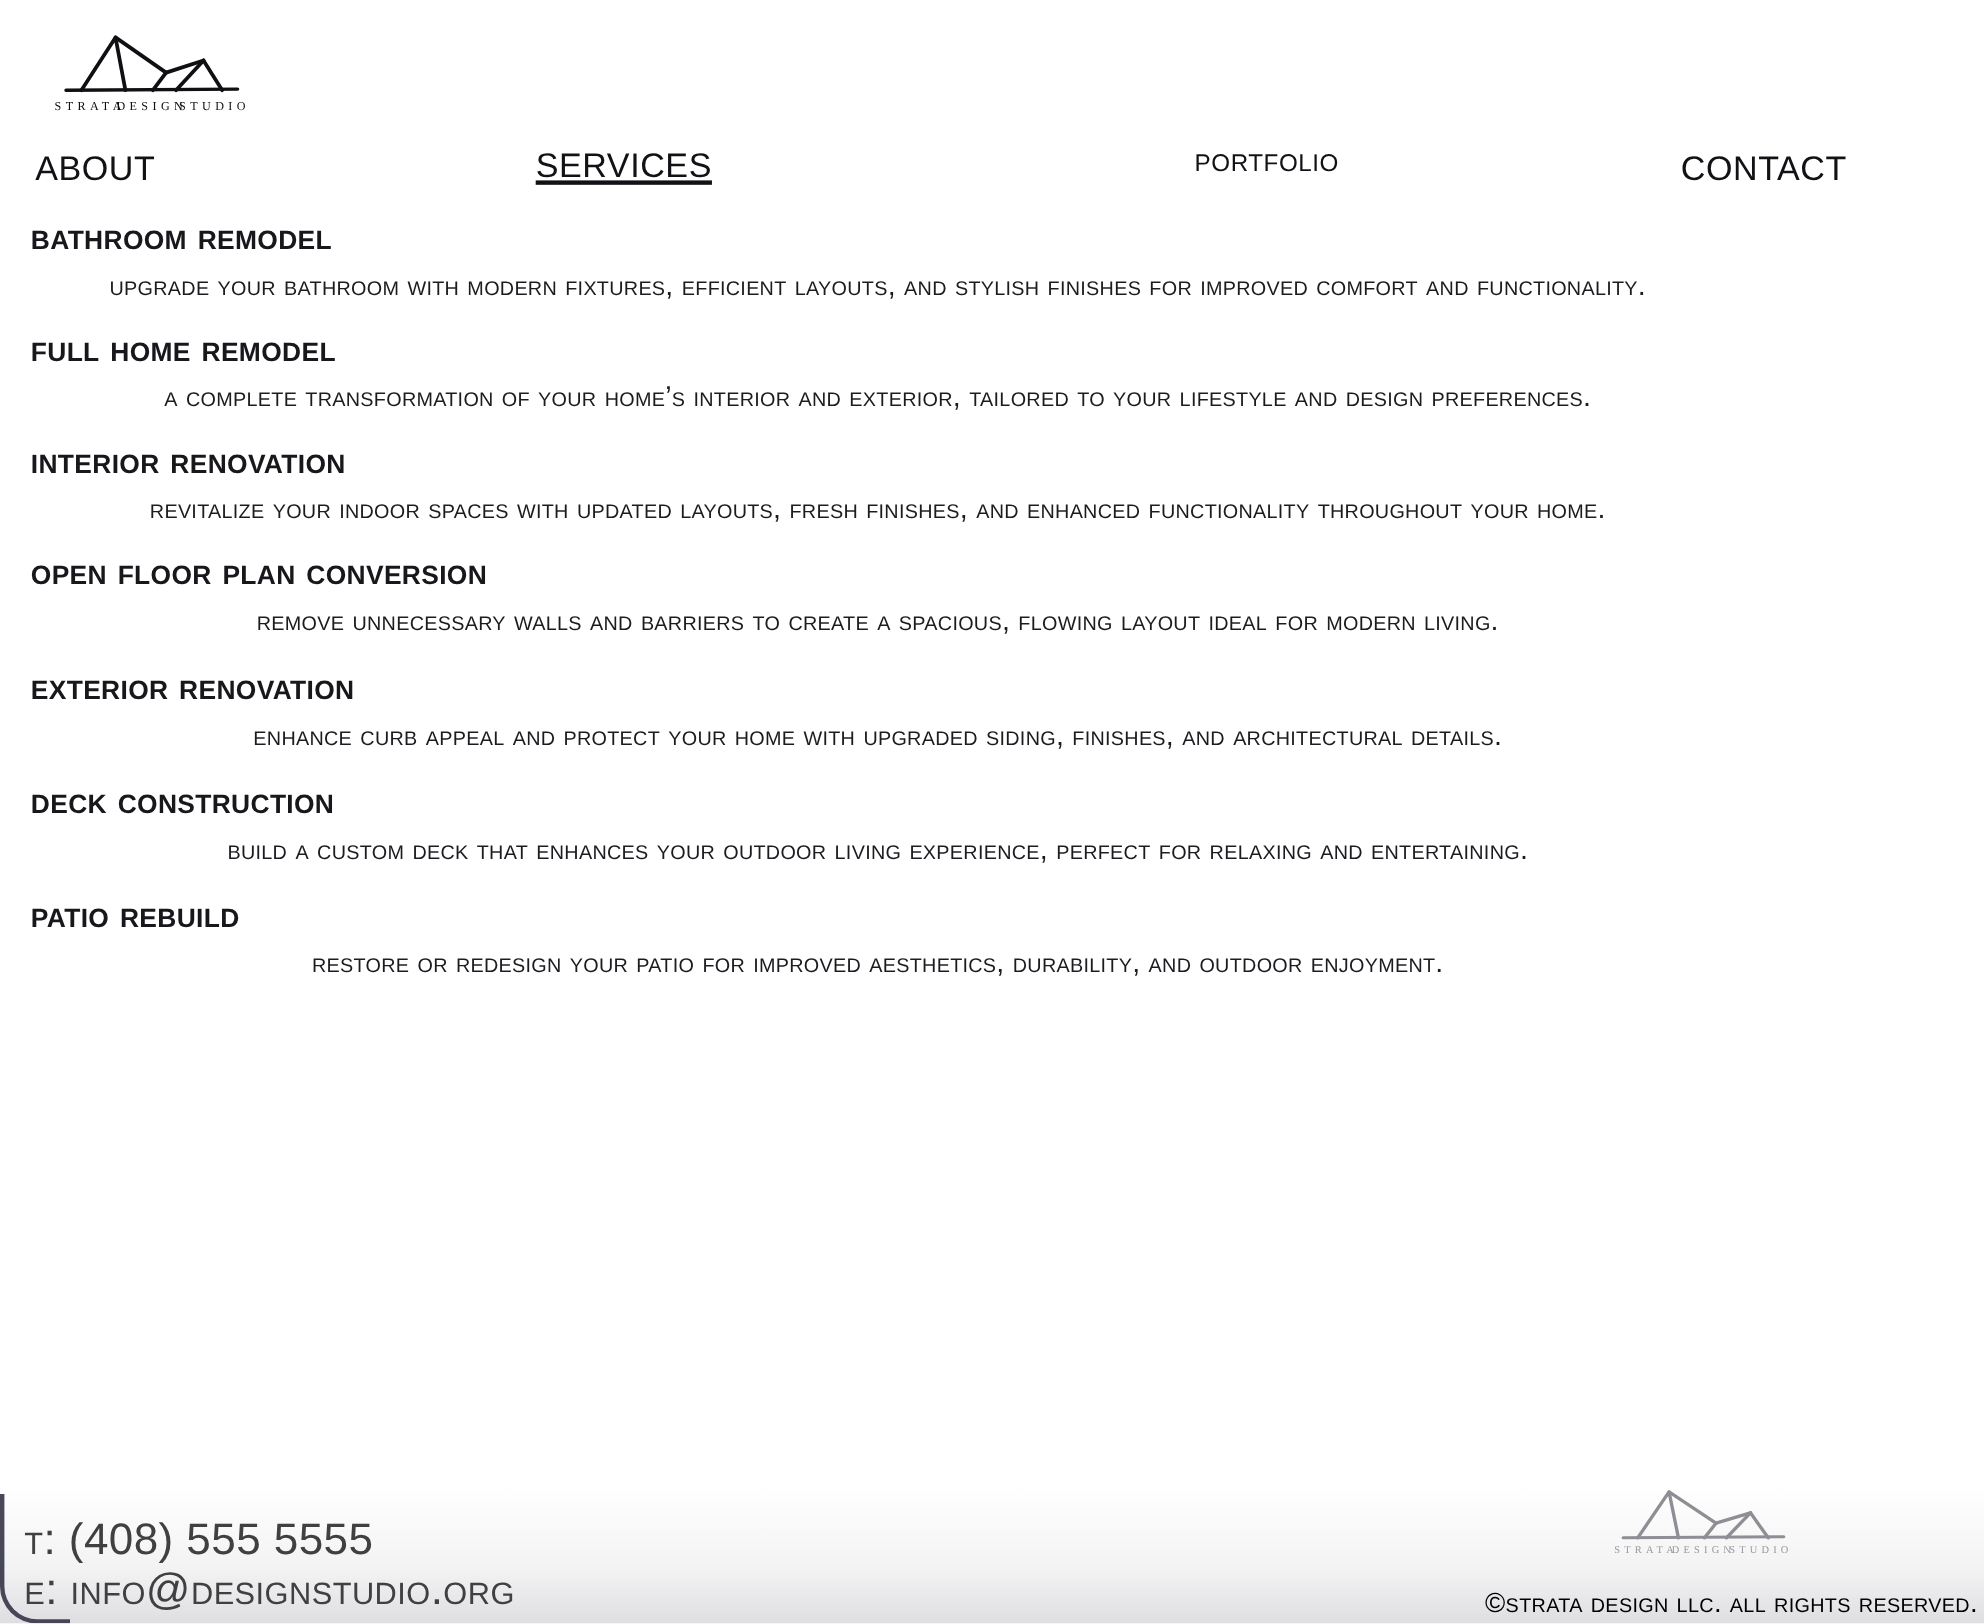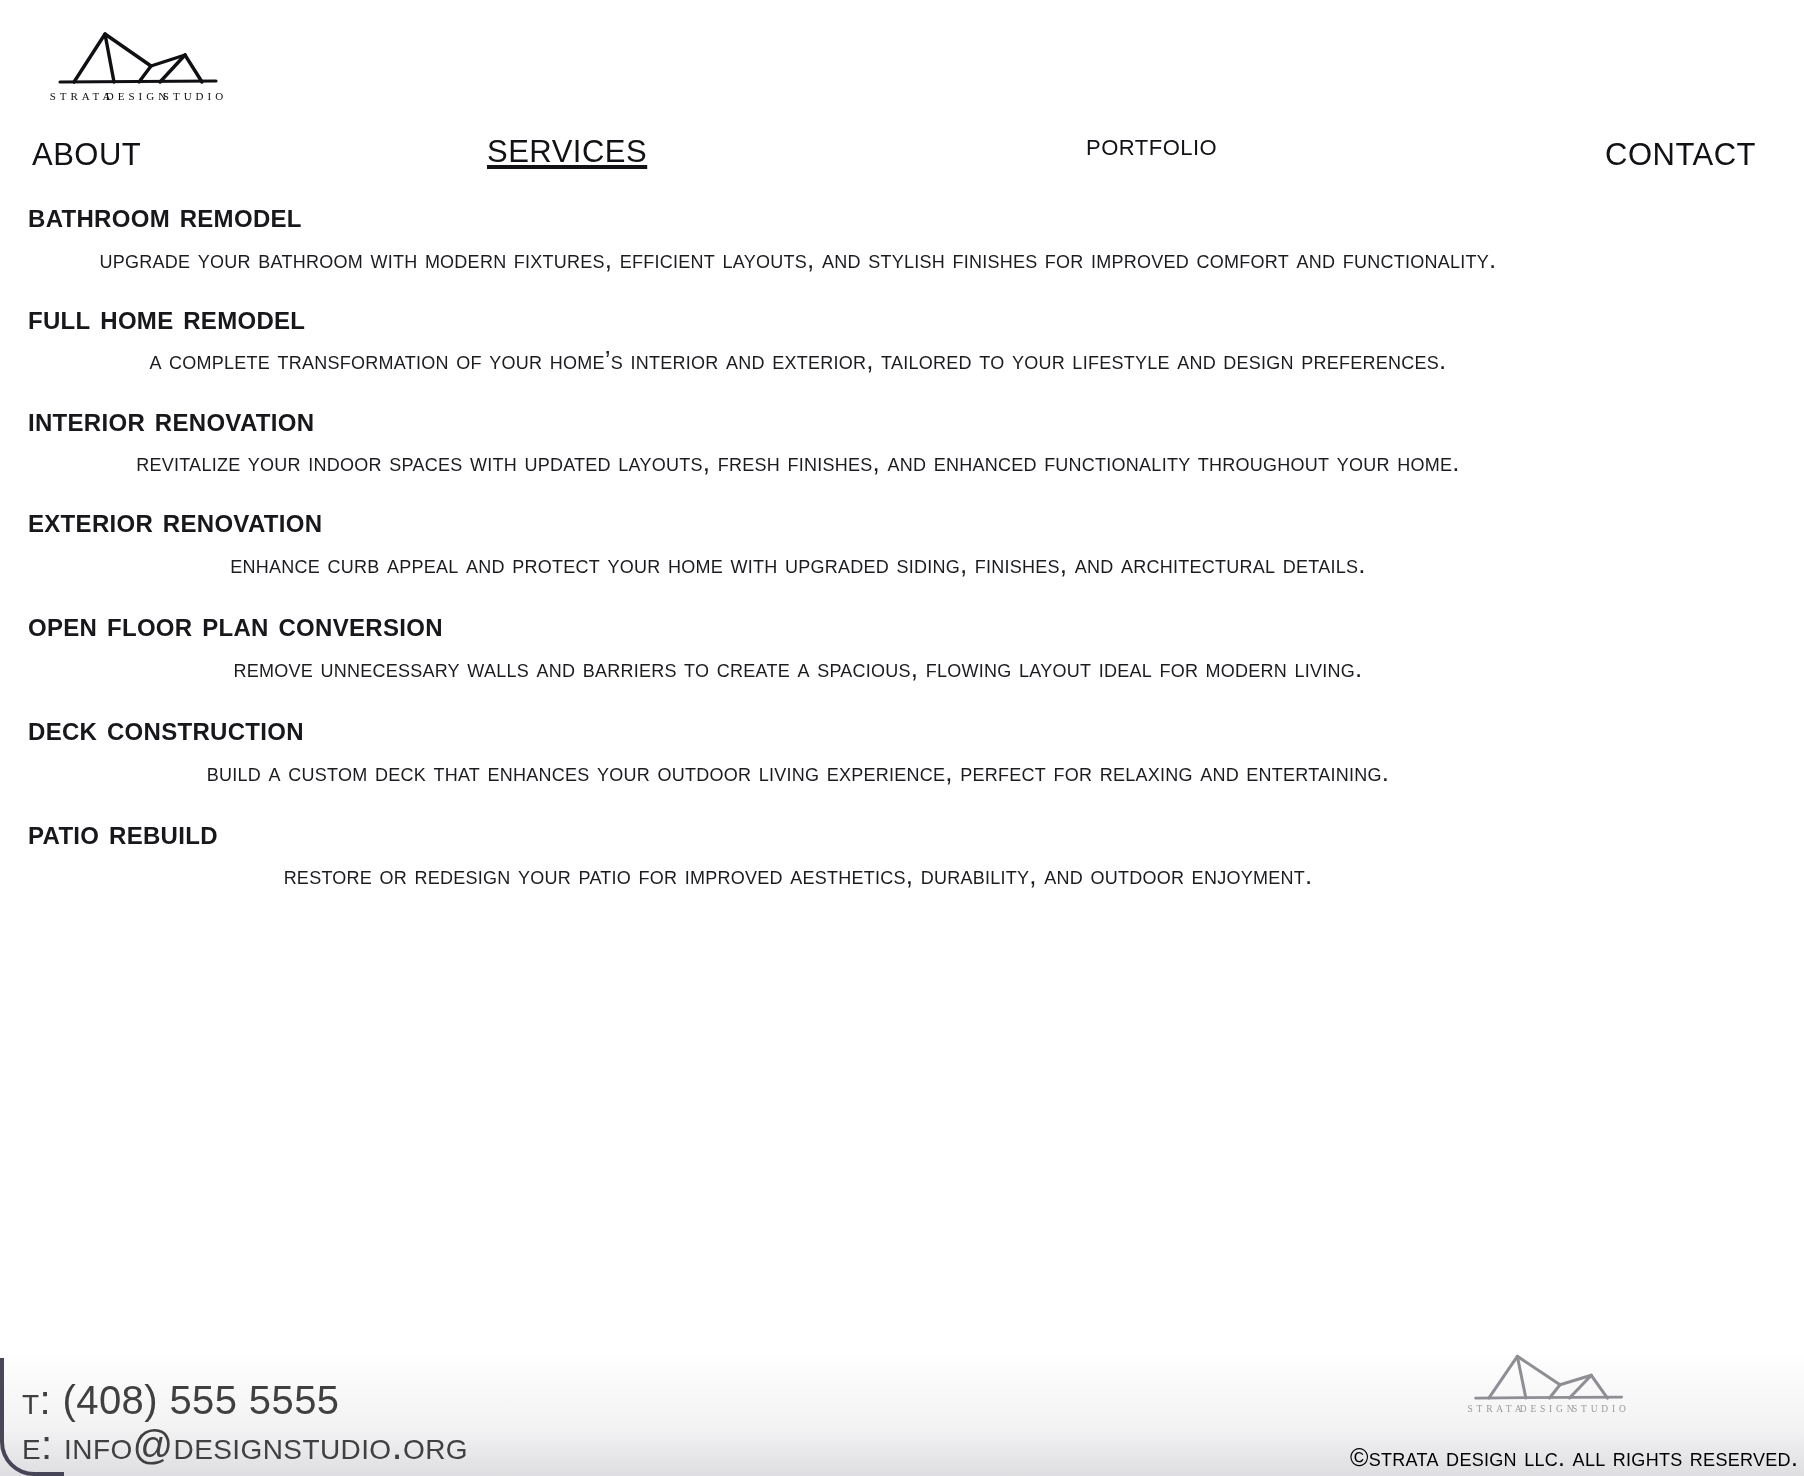--- a/index.html
+++ b/index.html
@@ -50,21 +50,21 @@
     font-variant: small-caps;
     text-transform: lowercase;
     white-space: nowrap;
     line-height: 1;
     cursor: pointer;
   }
   .nav-item::first-letter { }
   #nav-about  { left: 32px;   top: 20px; font-size: 44px; }
   #nav-services { left: 487px; top: 17px;  font-size: 44px; text-decoration: underline; }
   #nav-portfolio { left: 1086px; top: 20px; font-size: 32px; }
-  #nav-contact { left: 1605px; top: 20px; font-size: 44px; text-align: center; }
+  #nav-contact { left: 1528px; top: 20px; font-size: 44px; text-align: center; }
 
   
   .services {
     position: absolute;
     left: 0;
     top: 198px;
     width: 1804px;
   }
   .service {
     position: relative;
@@ -228,28 +228,28 @@
     <section class="service s1">
       <h2 class="service-title">Full Home Remodel</h2>
       <p class="service-desc">A complete transformation of your home’s interior and exterior, tailored to your lifestyle and design preferences.</p>
     </section>
 
     <section class="service s2">
       <h2 class="service-title">Interior Renovation</h2>
       <p class="service-desc">Revitalize your indoor spaces with updated layouts, fresh finishes, and enhanced functionality throughout your home.</p>
     </section>
 
+    <section class="service s4">
+      <h2 class="service-title">Open Floor Plan Conversion</h2>
+      <p class="service-desc">Remove unnecessary walls and barriers to create a spacious, flowing layout ideal for modern living.</p>
+    </section>
+
     <section class="service s3">
       <h2 class="service-title">Exterior Renovation</h2>
       <p class="service-desc">Enhance curb appeal and protect your home with upgraded siding, finishes, and architectural details.</p>
-    </section>
-
-    <section class="service s4">
-      <h2 class="service-title">Open Floor Plan Conversion</h2>
-      <p class="service-desc">Remove unnecessary walls and barriers to create a spacious, flowing layout ideal for modern living.</p>
     </section>
 
 
     <section class="service s6">
       <h2 class="service-title">Deck Construction</h2>
       <p class="service-desc">Build a custom deck that enhances your outdoor living experience, perfect for relaxing and entertaining.</p>
     </section>
 
     <section class="service s7">
       <h2 class="service-title">Patio Rebuild</h2>

